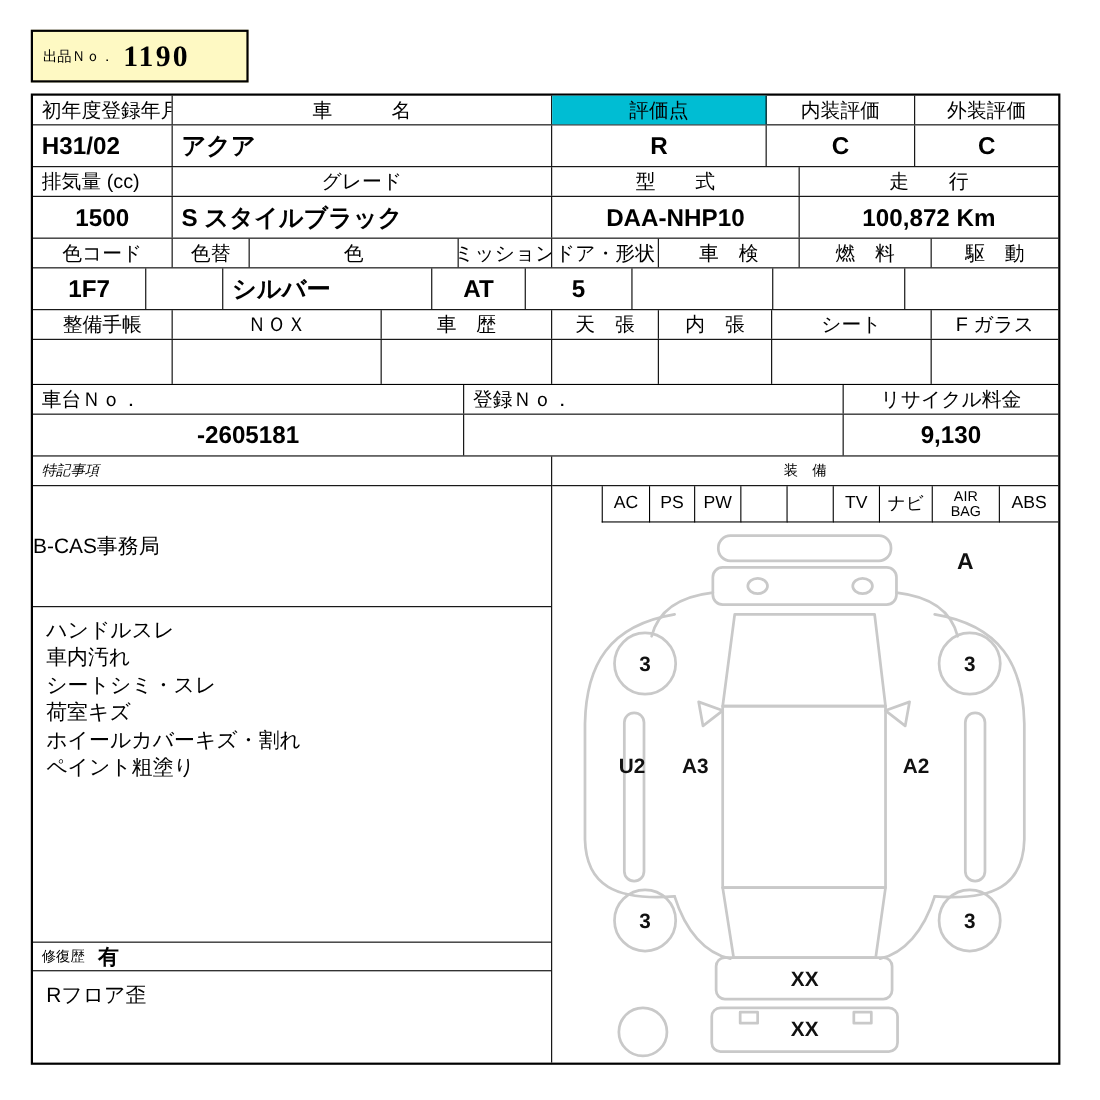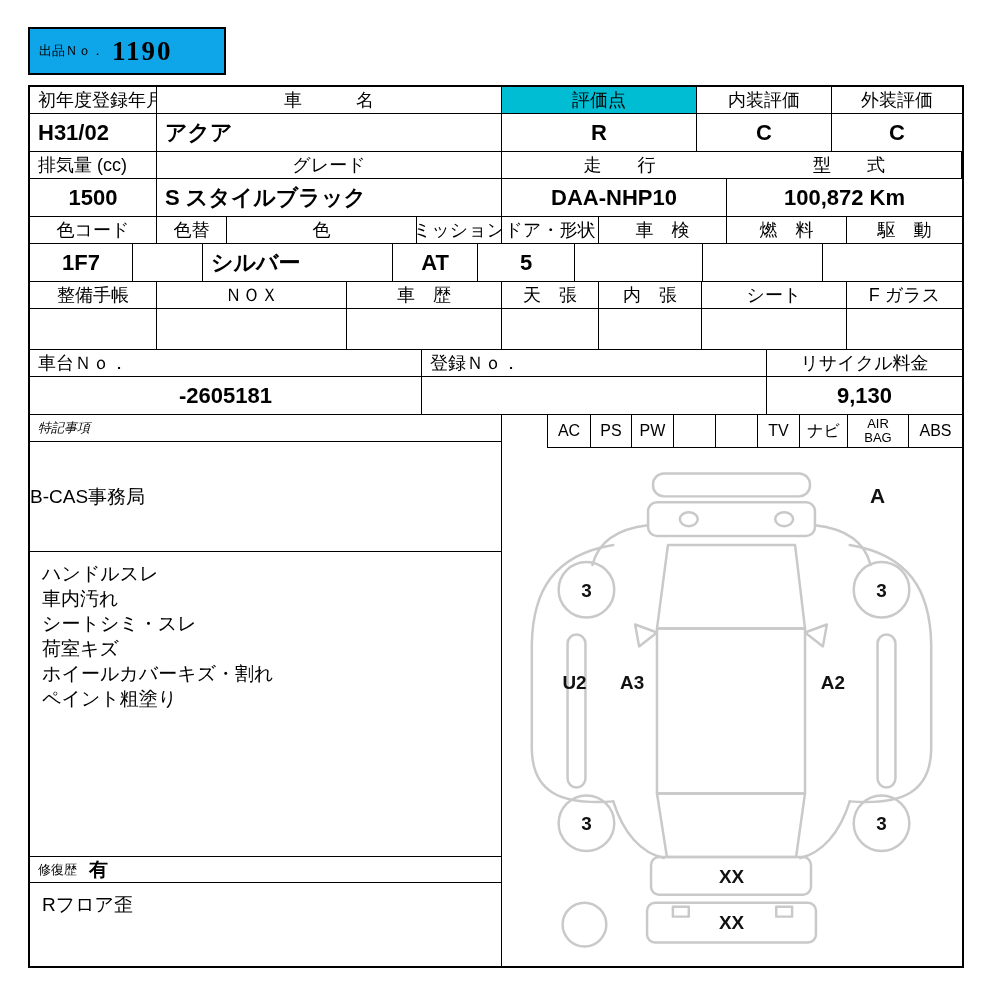--- a/index.html
+++ b/index.html
@@ -1,20 +1,20 @@
 <!DOCTYPE html>
 <html><head>
 <meta charset="utf-8">
 <style>
   * { margin:0; padding:0; box-sizing:border-box; }
   html,body { width:1000px; height:1000px; background:#fff; }
   body { position:relative; font-family:"Liberation Sans","DejaVu Sans",sans-serif; color:#000; }
 
   .lot-box { position:absolute; left:28px; top:27px; width:198px; height:48px;
-             border:2px solid #000; display:flex; align-items:center; padding:0 9px; gap:8px; background:#0ea5e9; }
+             border:2px solid #000; display:flex; align-items:center; padding:0 9px; gap:8px; background:#fef9c3; }
   .lot-label { font-size:13px; }
   .lot-number { font-size:27px; font-weight:700; letter-spacing:2px;font-family:Liberation Serif, serif; }
 
   .sheet { position:absolute; left:28px; top:85px; width:936px; border:2px solid #000; background:#fff; }
   .row { display:flex; border-bottom:1px solid #000; }
   .row.last { border-bottom:none; }
   .cell { border-right:1px solid #000; display:flex; align-items:center; justify-content:center;
           overflow:hidden; white-space:nowrap; }
   .cell.endc { border-right:none; flex:1; }
   .rh .cell { font-size:18px; }
@@ -68,22 +68,22 @@
     <div class="cell al" style="width:127px">H31/02</div>
     <div class="cell al" style="width:345px">アクア</div>
     <div class="cell score-big" style="width:195px">R</div>
     <div class="cell" style="width:135px">C</div>
     <div class="cell endc">C</div>
   </div>
 
   <div class="row rh">
     <div class="cell al" style="width:127px">排気量 (cc)</div>
     <div class="cell" style="width:345px">グレード</div>
+    <div class="cell" style="width:225px">型　　式</div>
     <div class="cell endc">走　　行</div>
-    <div class="cell" style="width:225px">型　　式</div>
   </div>
 
   <div class="row rv">
     <div class="cell" style="width:127px">1500</div>
     <div class="cell al" style="width:345px">S スタイルブラック</div>
     <div class="cell" style="width:225px">DAA-NHP10</div>
     <div class="cell endc">100,872 Km</div>
   </div>
 
   <div class="row rh">
@@ -158,20 +158,21 @@
       <div class="repair-row">
         <span class="repair-label">修復歴</span>
         <span class="repair-value">有</span>
       </div>
       <div class="notes-box3">
         <span>Rフロア歪</span>
       </div>
     </div>
 
     <div class="equip-col">
+      <div class="equip-header">装　備</div>
       <div class="equip-row">
         <div class="equip-spacer"></div>
         <div class="equip-cell" style="width:43px">AC</div>
         <div class="equip-cell" style="width:41px">PS</div>
         <div class="equip-cell" style="width:42px">PW</div>
         <div class="equip-cell" style="width:42px"></div>
         <div class="equip-cell" style="width:42px"></div>
         <div class="equip-cell" style="width:42px">TV</div>
         <div class="equip-cell" style="width:48px">ナビ</div>
         <div class="equip-cell wrap2" style="width:61px">AIR

